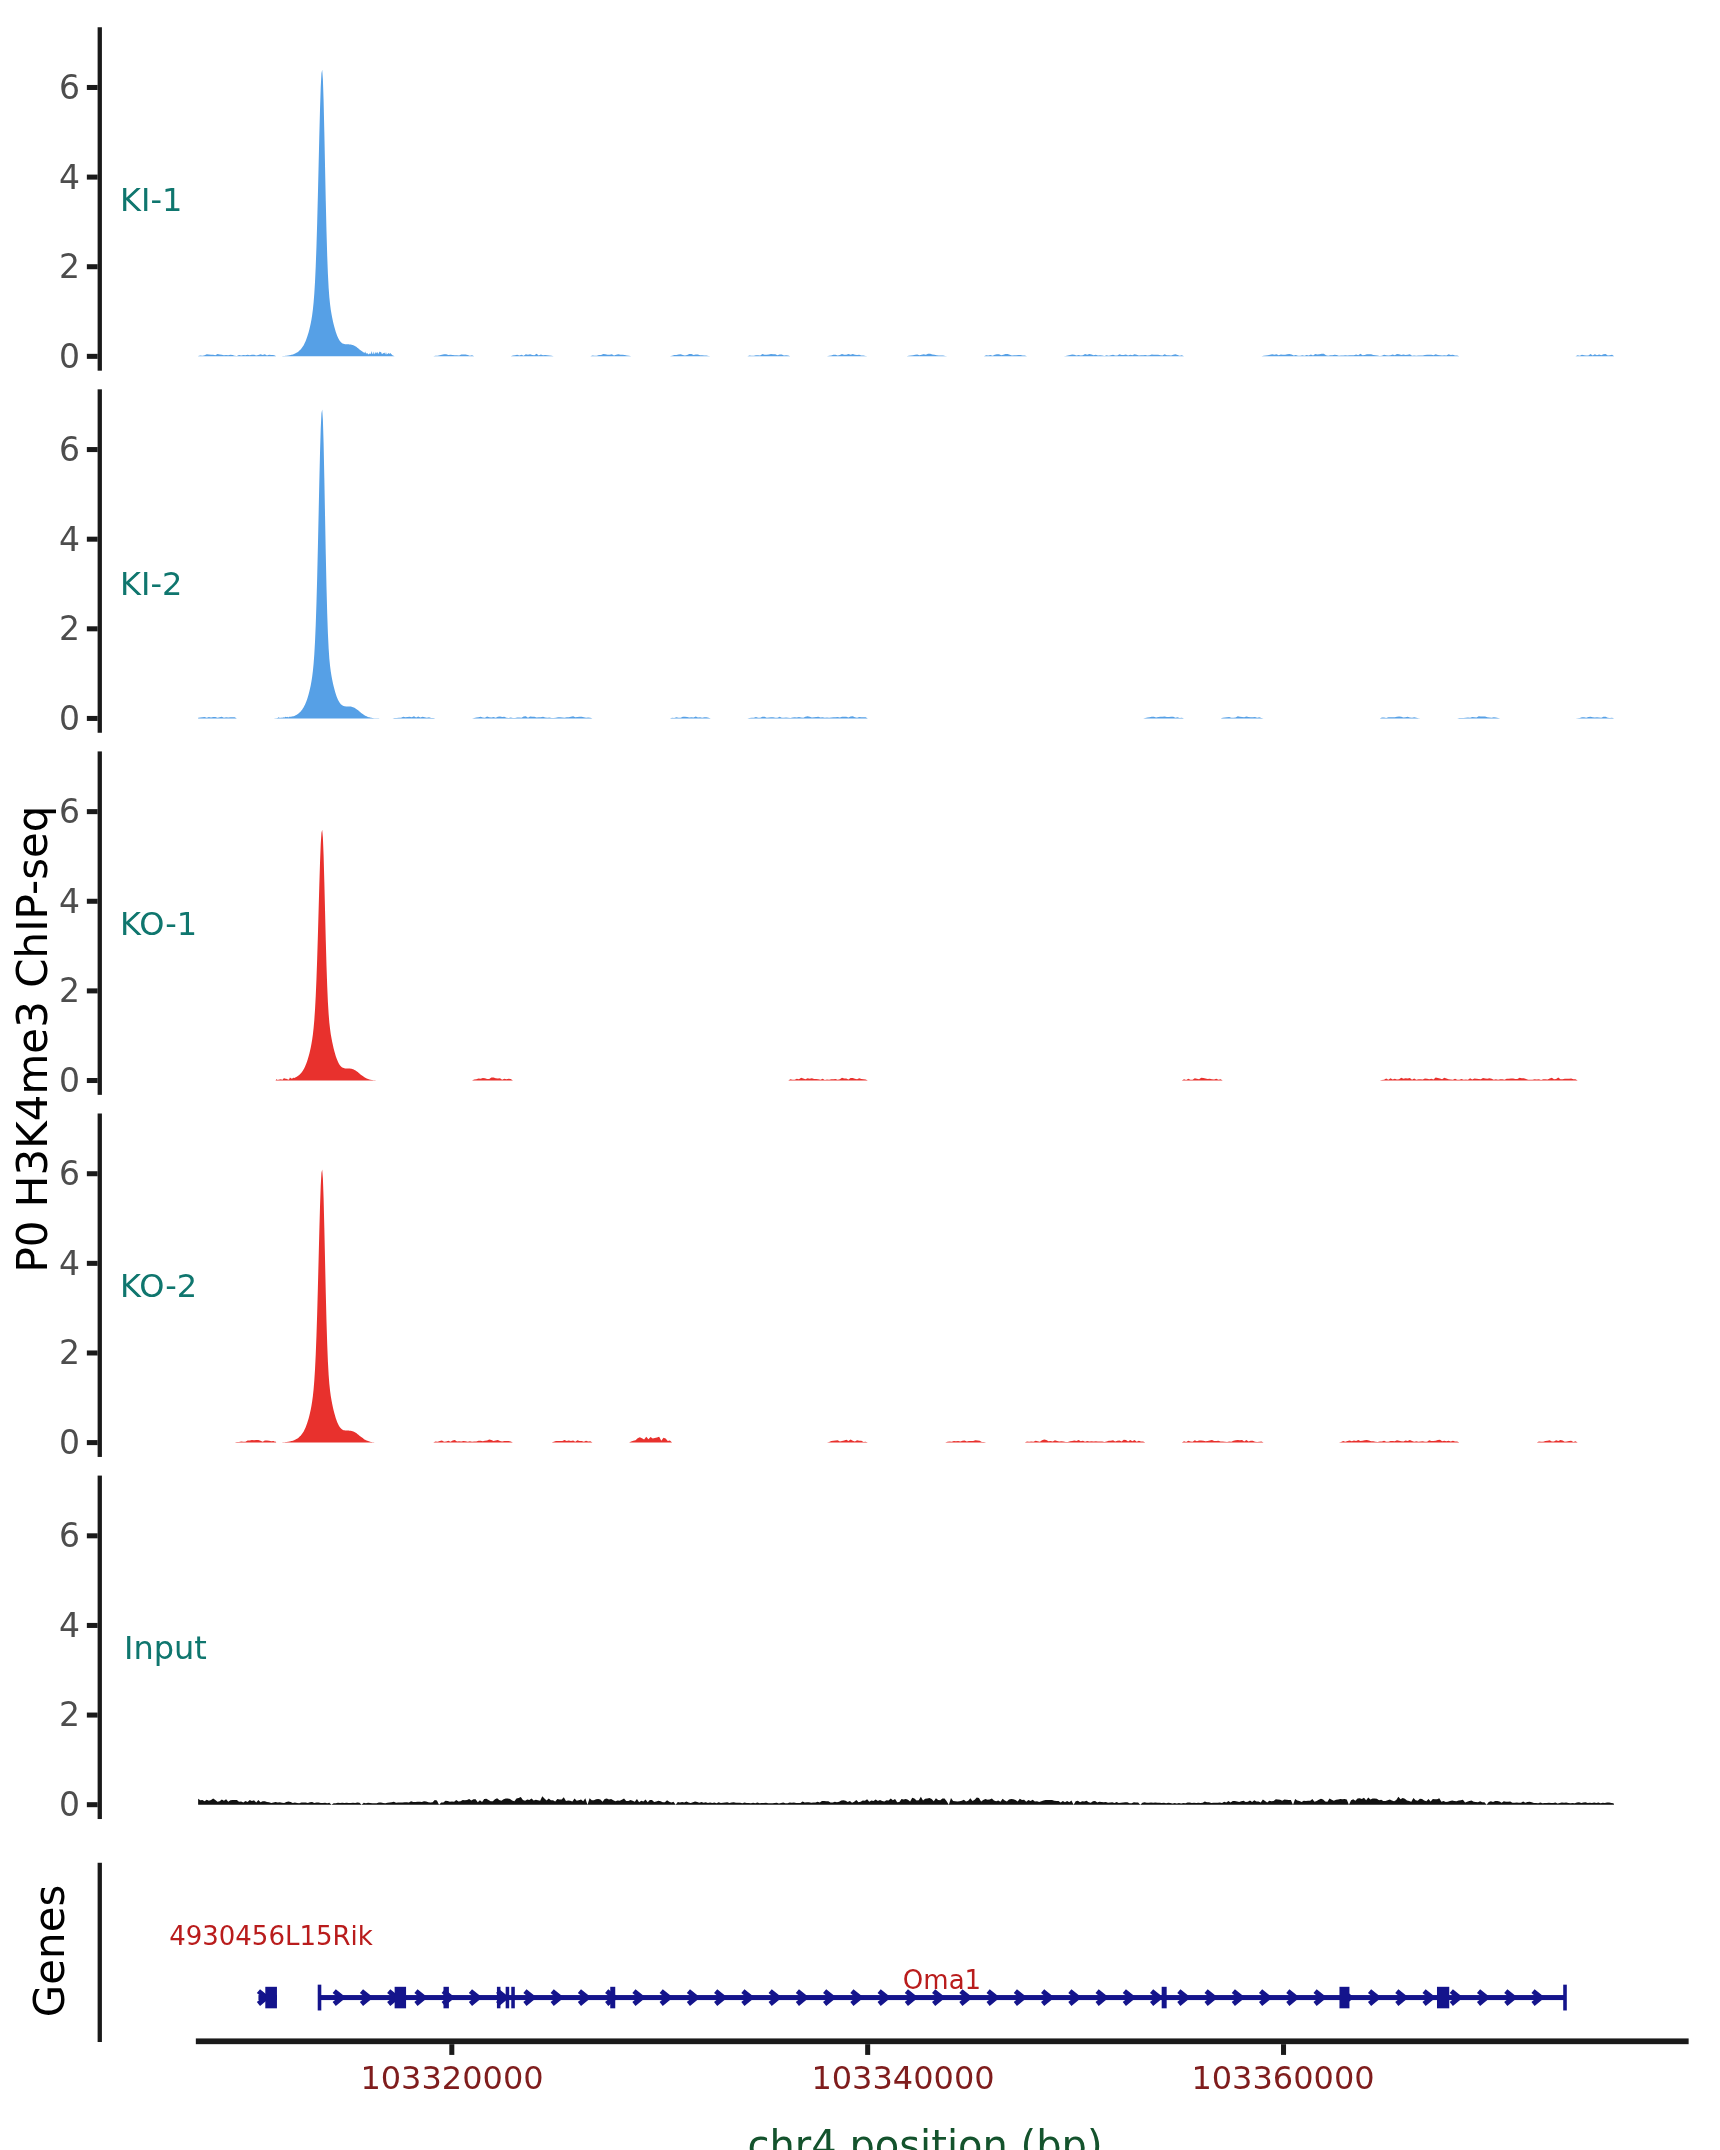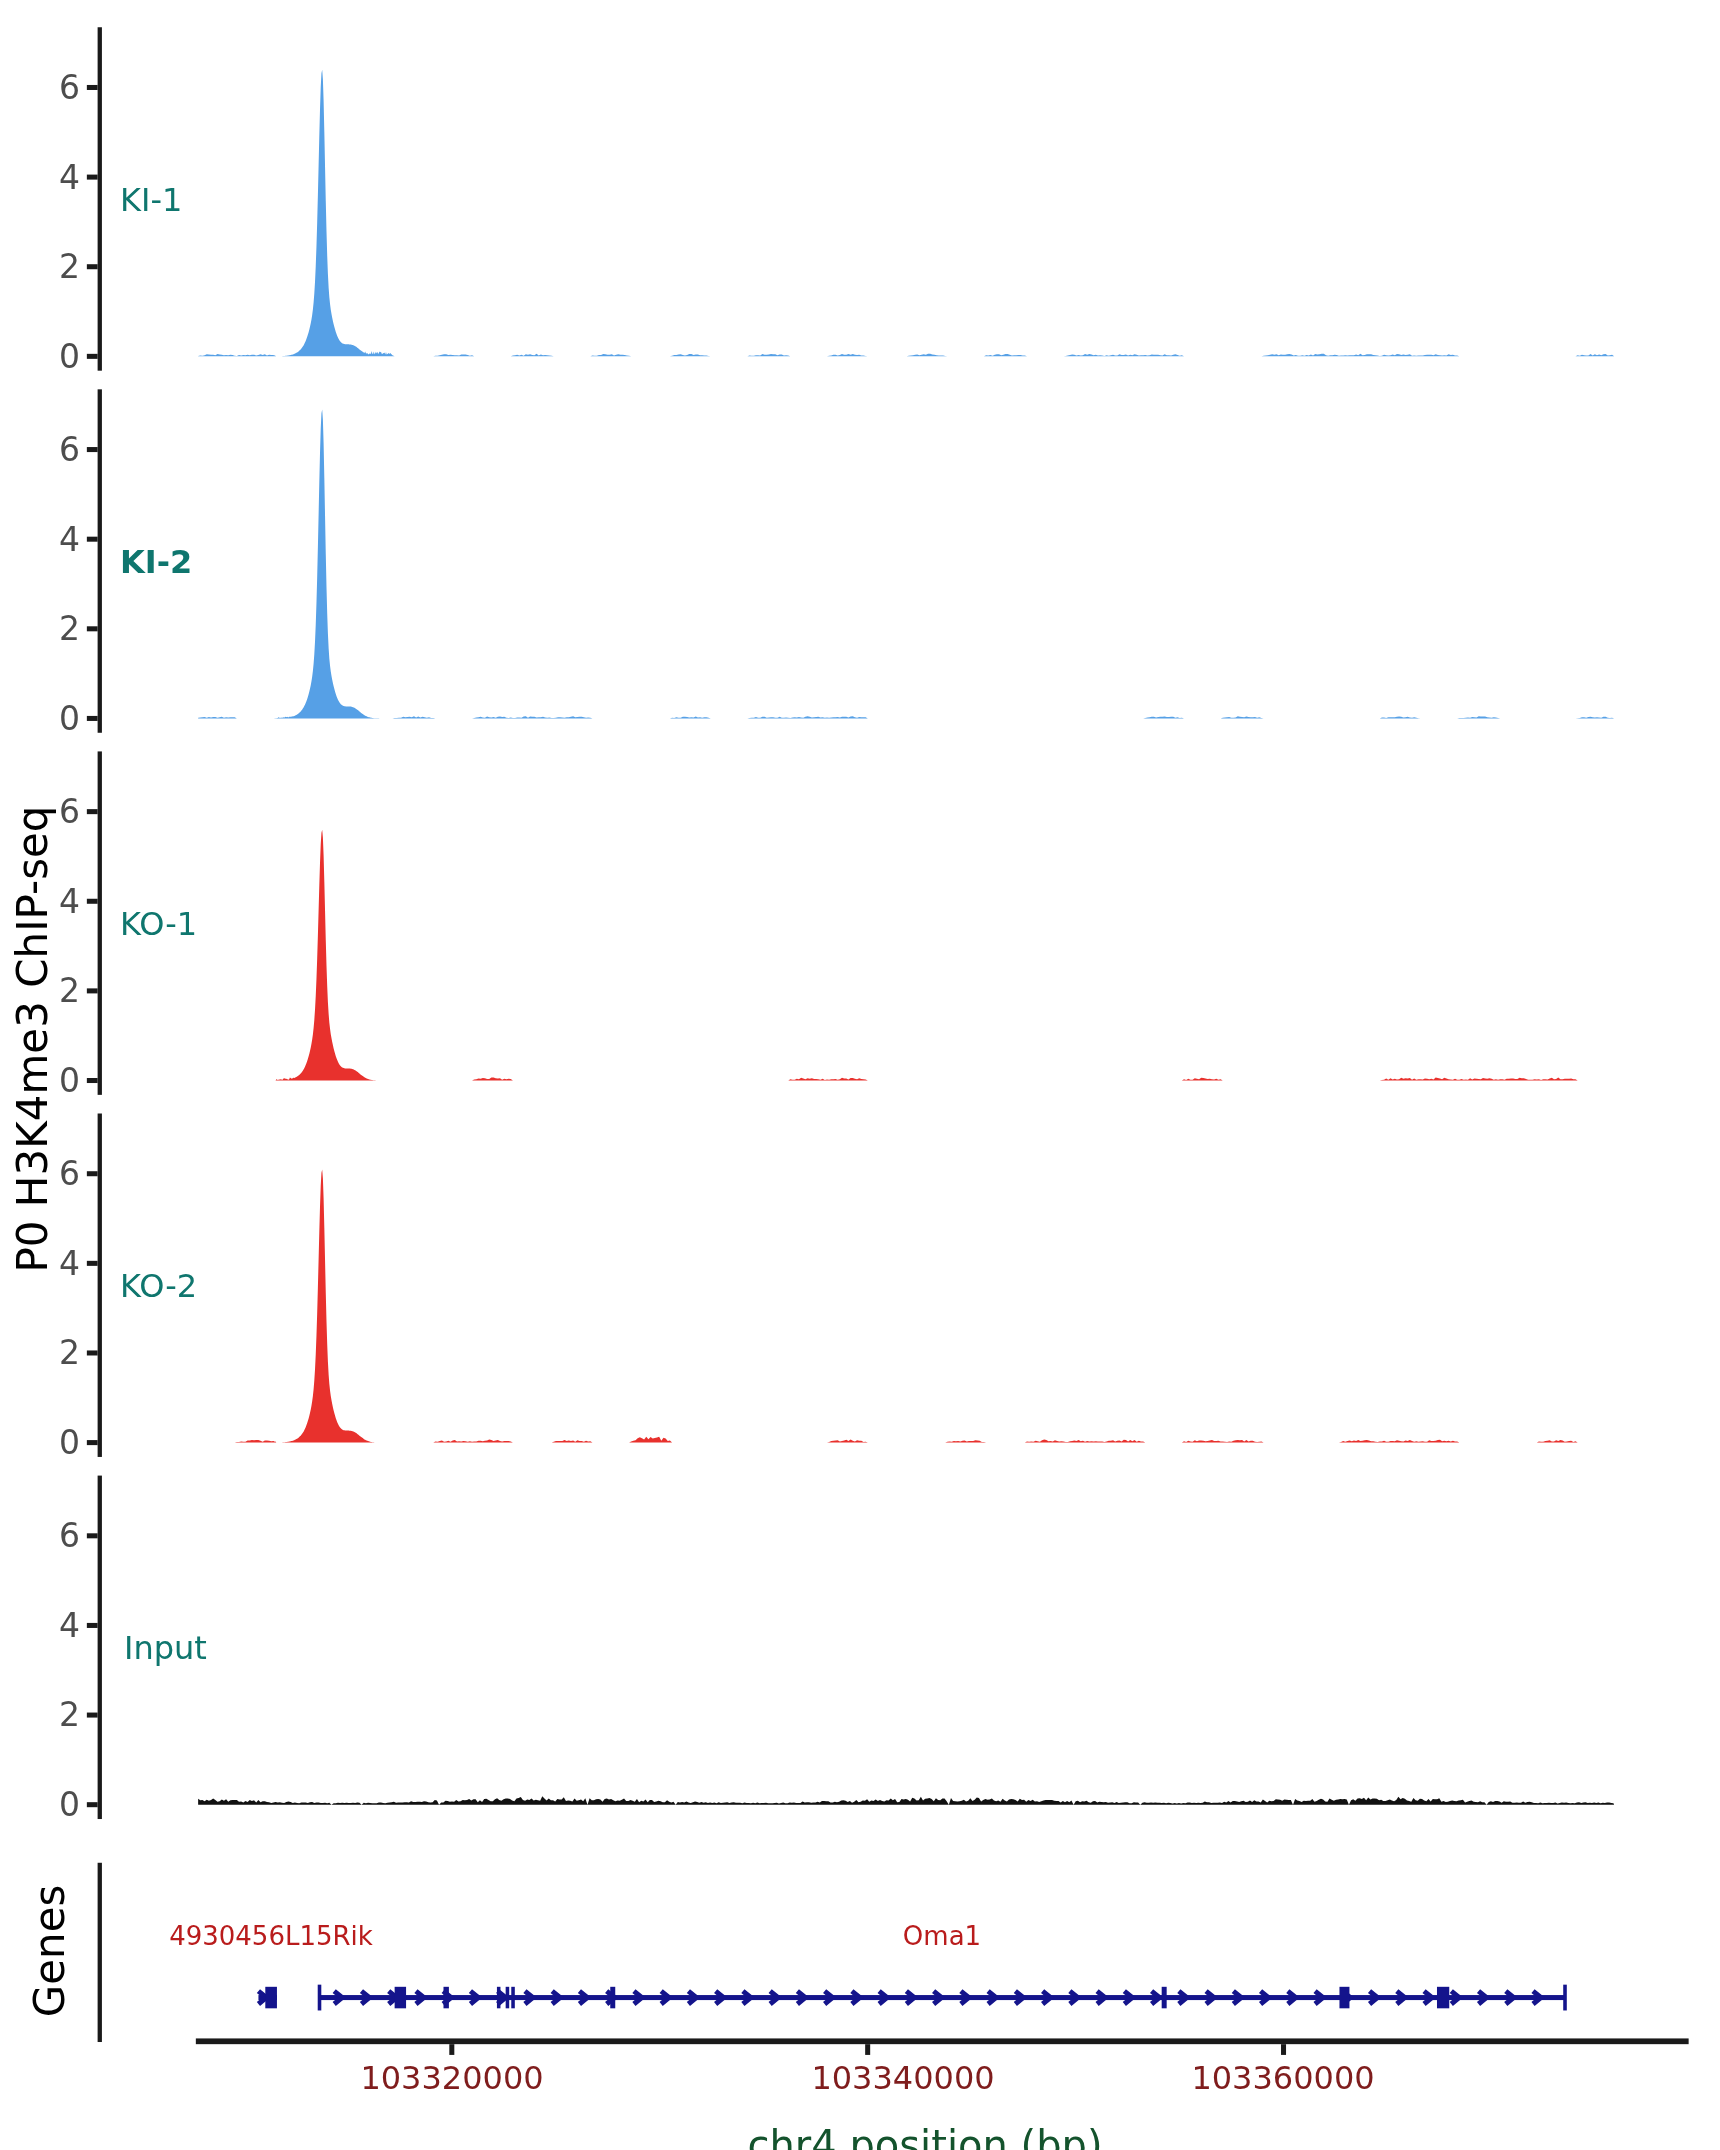--- a/index.html
+++ b/index.html
@@ -115,31 +115,31 @@
       <rect x="626.5" y="2851" width="7" height="15" fill="#1a1a1a"></rect>
       <rect x="1206.5" y="2851" width="7" height="15" fill="#1a1a1a"></rect>
       <rect x="1786.5" y="2851" width="7" height="15" fill="#1a1a1a"></rect>
     </svg>
 
   <div class="vlabel" id="ylab" style="left: 33px; top: 1039px;">P0 H3K4me3 ChIP-seq</div>
   <div class="vlabel" id="geneslab" style="left: 50px; top: 1951px;">Genes</div>
   <div class="abs xtitle" id="xlab" style="left: 925px; top: 2102px;">chr4 position (bp)</div>
 
   <div class="abs track-label" style="left: 120px; top: 184px;">KI-1</div>
-  <div class="abs track-label" style="left: 120px; top: 546px; font-weight: bold;">KI-2</div>
+  <div class="abs track-label" style="left: 120px; top: 568px;">KI-2</div>
   <div class="abs track-label" style="left: 120px; top: 908px;">KO-1</div>
   <div class="abs track-label" style="left: 120px; top: 1270px;">KO-2</div>
   <div class="abs track-label" style="left: 124px; top: 1632px;">Input</div>
 
   <div class="abs xtick-label" style="left: 452px;">103320000</div>
   <div class="abs xtick-label" style="left: 867px; margin-left: 36px;">103340000</div>
   <div class="abs xtick-label" style="left: 1283px;">103360000</div>
 
   <div class="abs gene-name" style="left: 271px;">4930456L15Rik</div>
-  <div class="abs gene-name" style="left: 942px;">Oma1</div>
+  <div class="abs gene-name" style="left: 942px; margin-top: 44px;">Oma1</div>
 <div class="abs ytick-label" style="top: 340px;">0</div>
     <div class="abs ytick-label" style="top: 250px;">2</div>
     <div class="abs ytick-label" style="top: 161px;">4</div>
     <div class="abs ytick-label" style="top: 71px;">6</div>
     <div class="abs ytick-label" style="top: 702px;">0</div>
     <div class="abs ytick-label" style="top: 612px;">2</div>
     <div class="abs ytick-label" style="top: 523px;">4</div>
     <div class="abs ytick-label" style="top: 433px;">6</div>
     <div class="abs ytick-label" style="top: 1064px;">0</div>
     <div class="abs ytick-label" style="top: 974px;">2</div>

